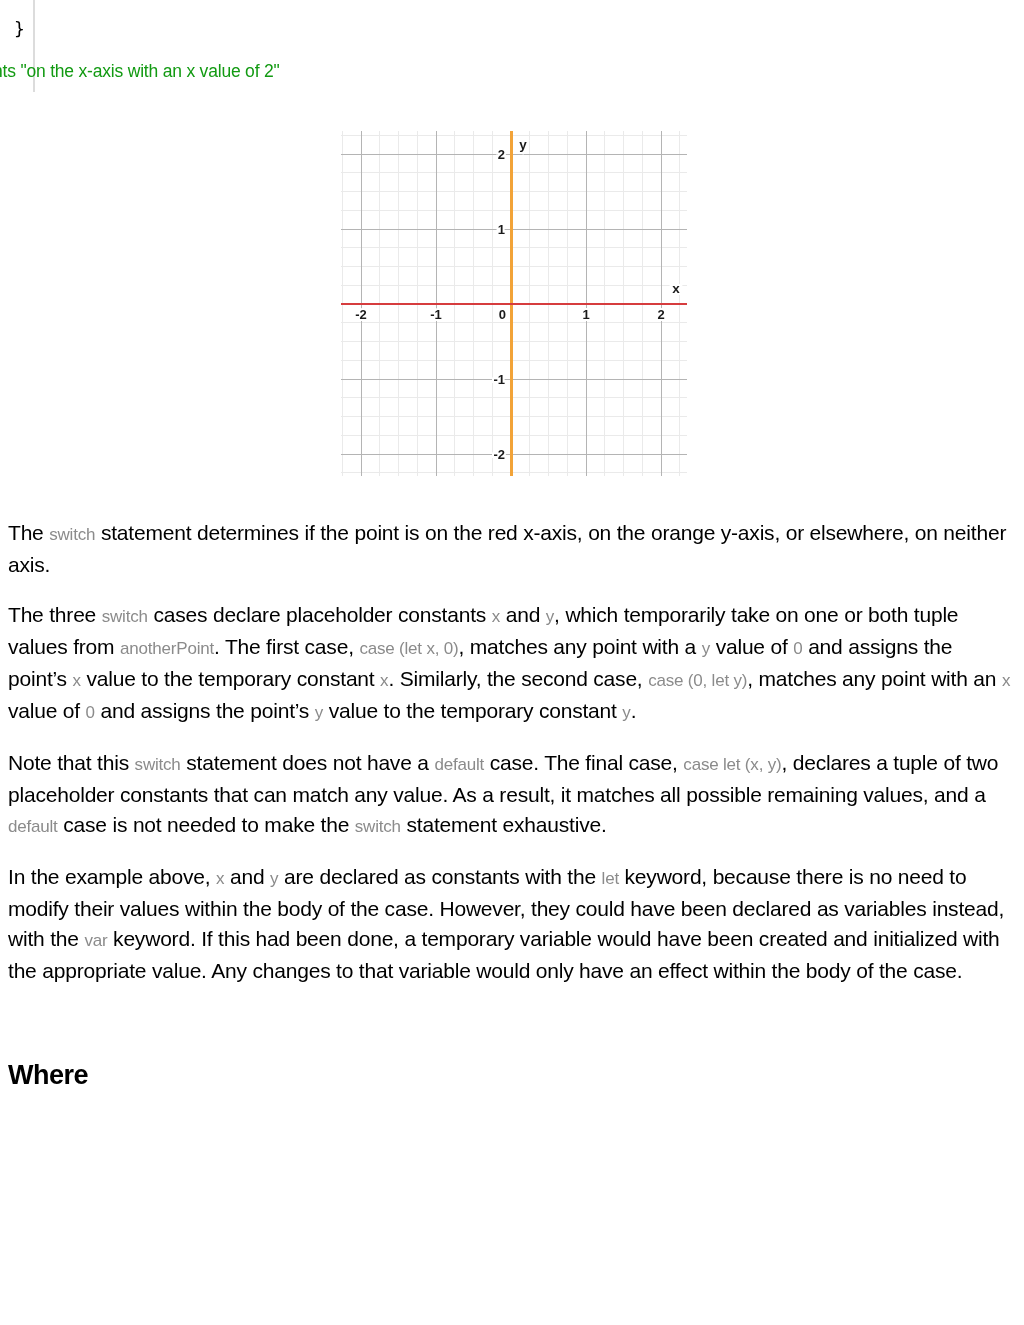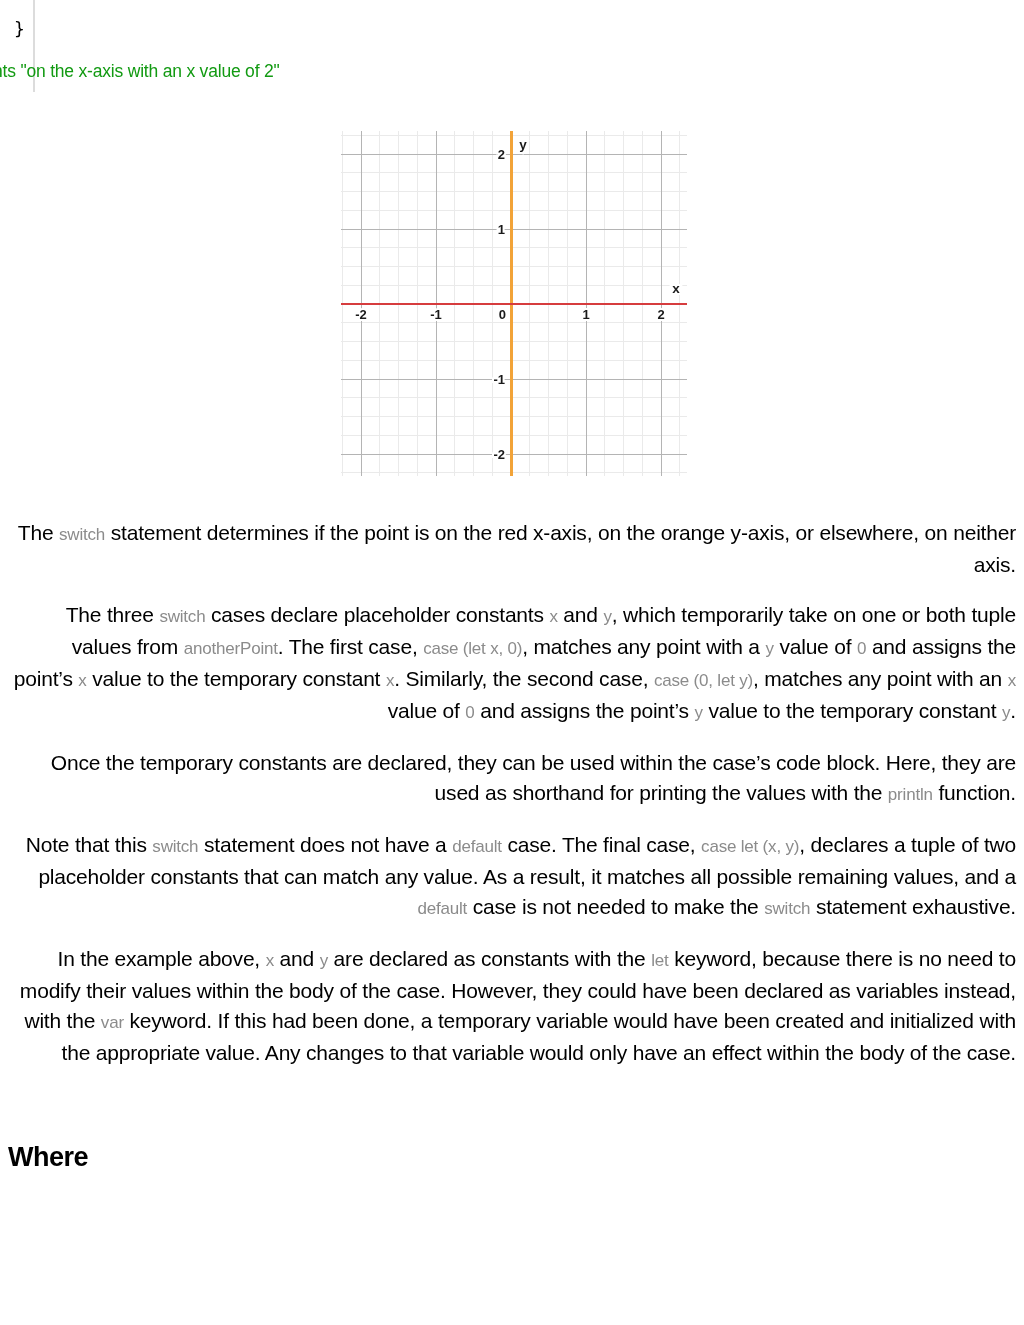--- a/index.html
+++ b/index.html
@@ -19,21 +19,21 @@
     position:absolute; left:-7px; top:61px; white-space:nowrap;
     font-size:17.5px; letter-spacing:-0.2px;
   }
   
   .graph { position:absolute; left:341px; top:131px; width:346px; height:345px; }
   .graph svg { display:block; }
   
   .content { position:absolute; left:8px; top:518px; width:1008px; }
   .content p {
     margin:0 0 20px 0; font-size:21px; line-height:30px;
-    letter-spacing:-0.2px; color:#000;text-align:right;
+    letter-spacing:-0.2px; color:#000;
   }
   .content .code {
     color:#8b8b8b; font-size:17px; letter-spacing:-0.2px;
   }
   .content h2 {
     margin:74px 0 28px 0; font-size:27px; line-height:31px;
     font-weight:bold; letter-spacing:-0.5px; color:#000;
   }
 </style>
 </head>
@@ -96,18 +96,17 @@
       <text x="164" y="328" text-anchor="end" font-family="&quot;Liberation Sans&quot;, sans-serif" font-size="13" font-weight="bold" fill="#1a1a1a" stroke="#ffffff" stroke-width="4" paint-order="stroke">-2</text>
       <text x="335" y="162" text-anchor="middle" font-family="&quot;Liberation Sans&quot;, sans-serif" font-size="13.5" font-weight="bold" fill="#1a1a1a" stroke="#ffffff" stroke-width="4" paint-order="stroke">x</text>
       <text x="182" y="18" text-anchor="middle" font-family="&quot;Liberation Sans&quot;, sans-serif" font-size="13.5" font-weight="bold" fill="#1a1a1a" stroke="#ffffff" stroke-width="4" paint-order="stroke">y</text>
     </svg>
   </div>
 
 <div class="content">
   <div>
       <p>The <span class="code">switch</span> statement determines if the point is on the red x-axis, on the orange y-axis, or elsewhere, on neither axis.</p>
       <p>The three <span class="code">switch</span> cases declare placeholder constants <span class="code">x</span> and <span class="code">y</span>, which temporarily take on one or both tuple values from <span class="code">anotherPoint</span>. The first case, <span class="code">case (let x, 0)</span>, matches any point with a <span class="code">y</span> value of <span class="code">0</span> and assigns the point’s <span class="code">x</span> value to the temporary constant <span class="code">x</span>. Similarly, the second case, <span class="code">case (0, let y)</span>, matches any point with an <span class="code">x</span> value of <span class="code">0</span> and assigns the point’s <span class="code">y</span> value to the temporary constant <span class="code">y</span>.</p>
-      <p>Once the temporary constants are declared, they can be used within the case’s code block. Here, they are used as shorthand for printing the values with the <span class="code">println</span> function.</p>
       <p>Note that this <span class="code">switch</span> statement does not have a <span class="code">default</span> case. The final case, <span class="code">case let (x, y)</span>, declares a tuple of two placeholder constants that can match any value. As a result, it matches all possible remaining values, and a <span class="code">default</span> case is not needed to make the <span class="code">switch</span> statement exhaustive.</p>
       <p>In the example above, <span class="code">x</span> and <span class="code">y</span> are declared as constants with the <span class="code">let</span> keyword, because there is no need to modify their values within the body of the case. However, they could have been declared as variables instead, with the <span class="code">var</span> keyword. If this had been done, a temporary variable would have been created and initialized with the appropriate value. Any changes to that variable would only have an effect within the body of the case.</p>
     </div>
   <h2>Where</h2>
 </div>
 
 </body></html>

